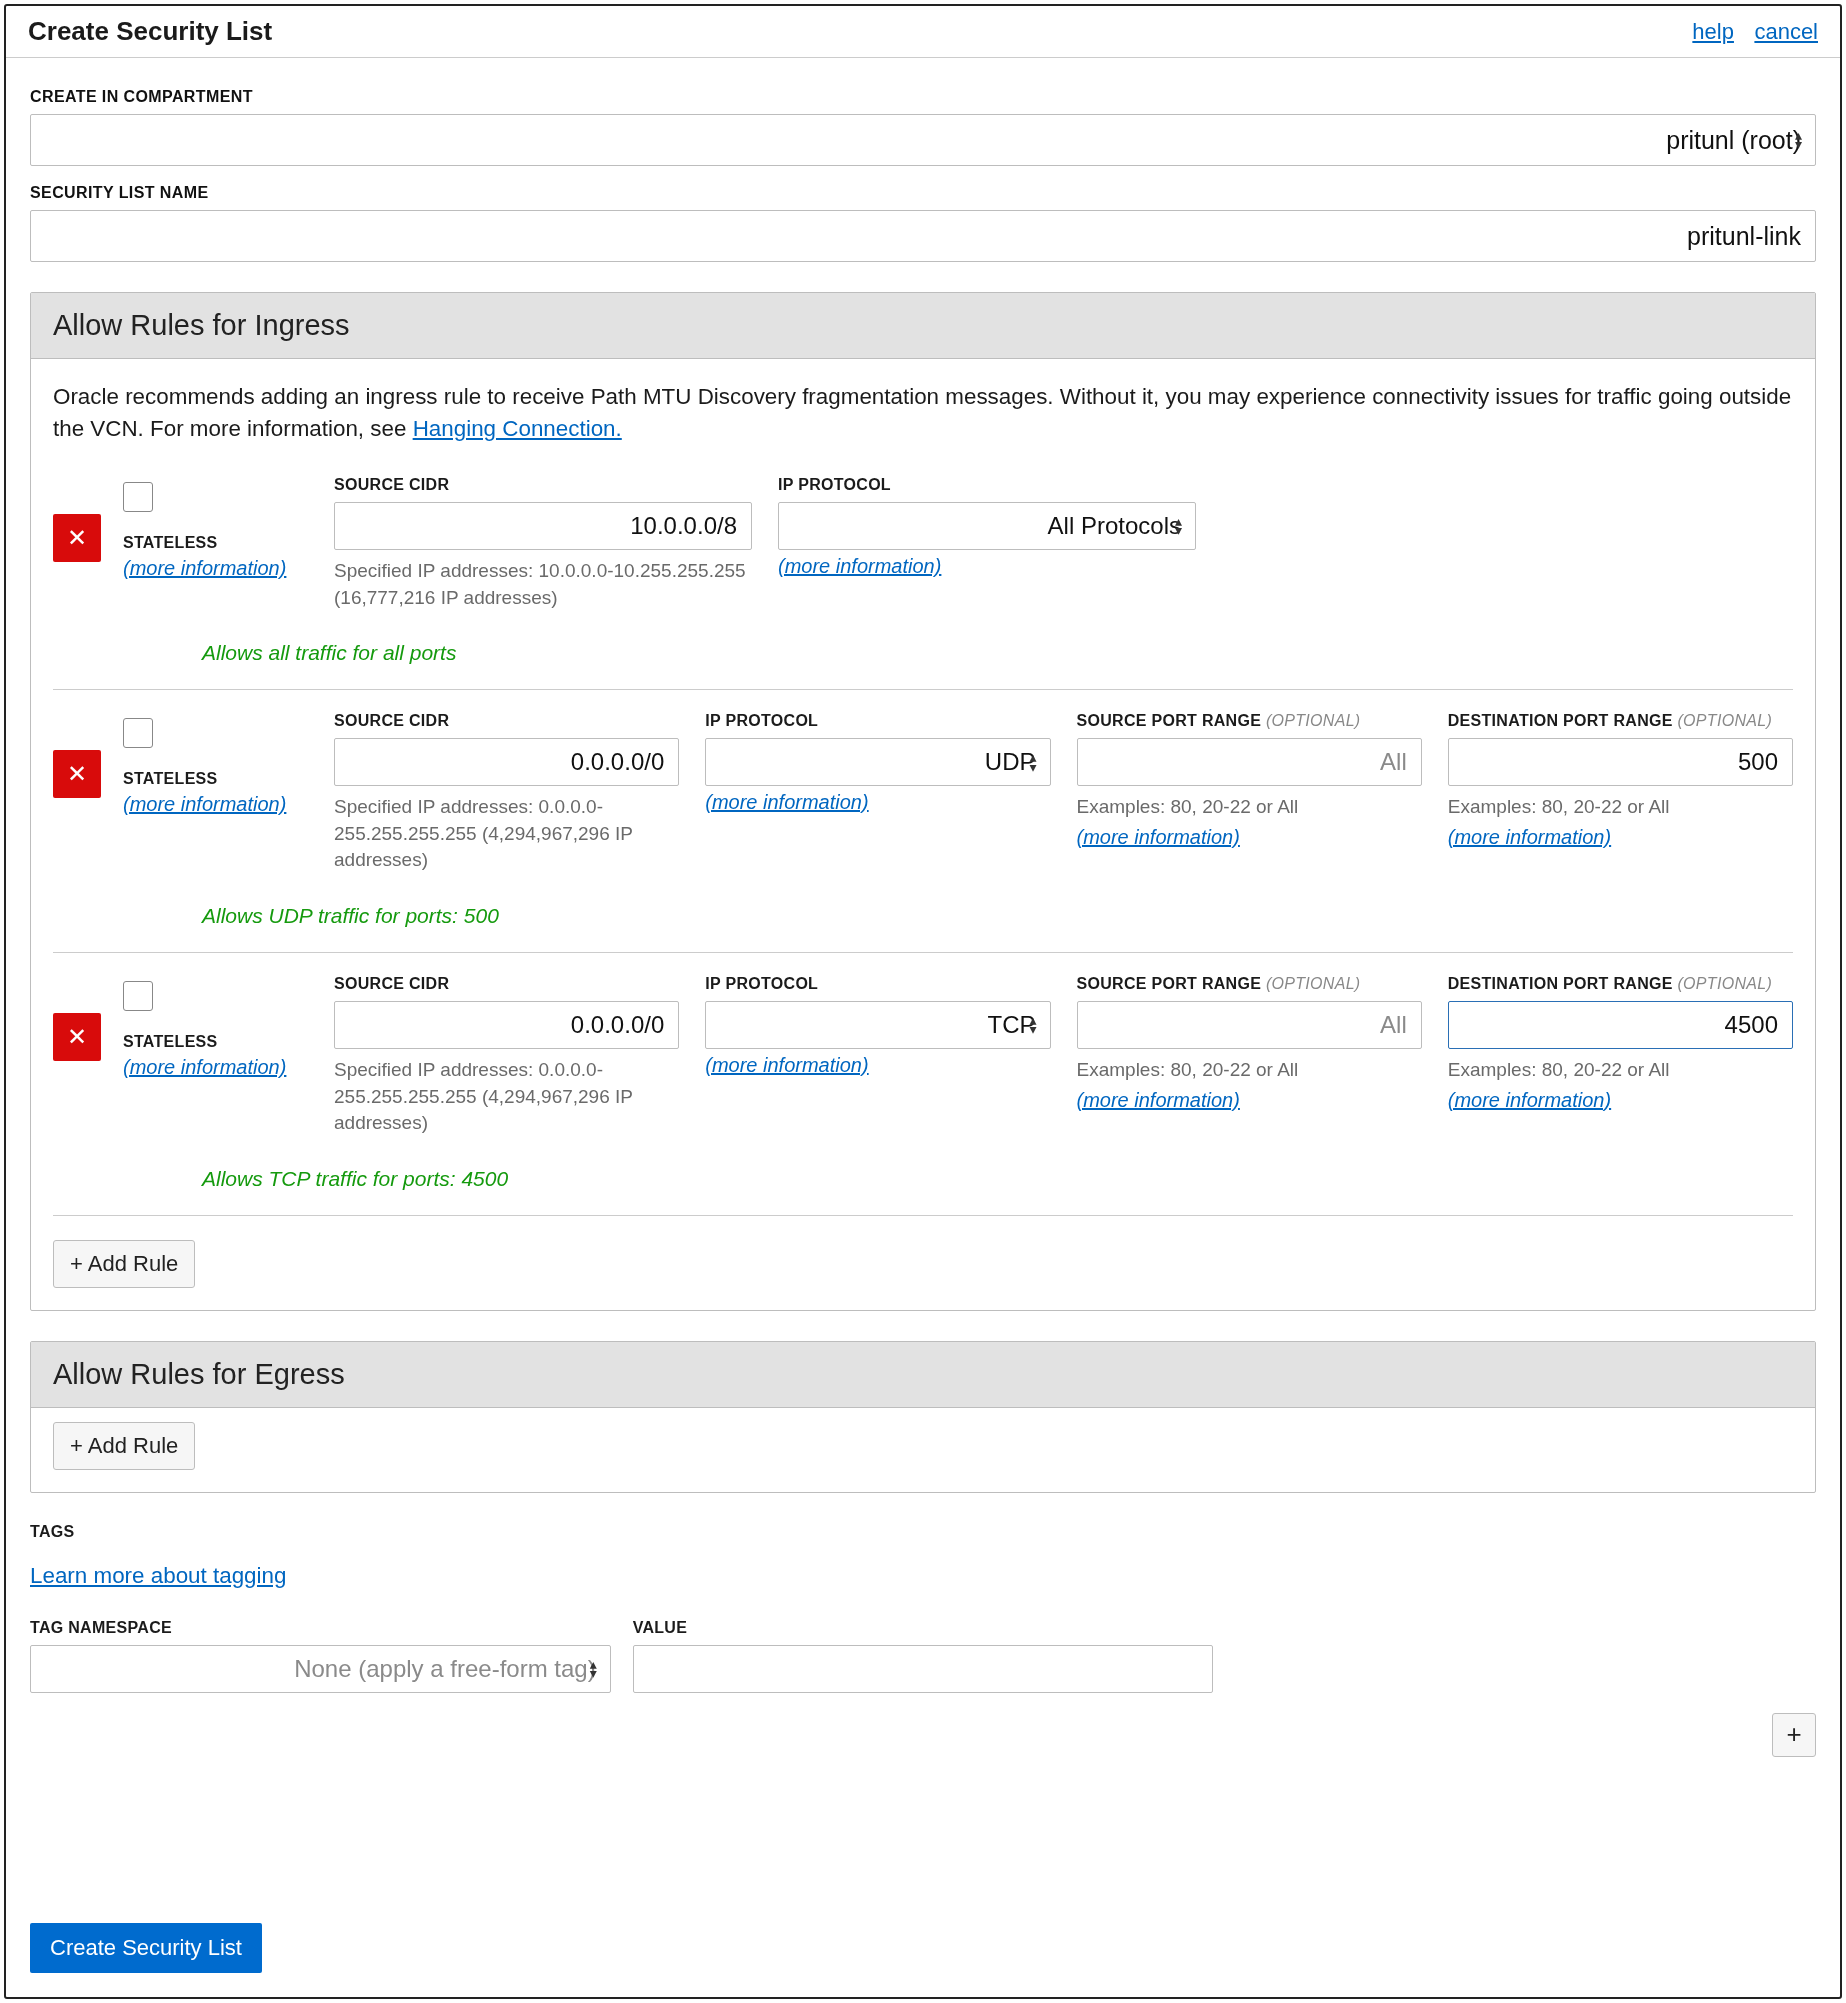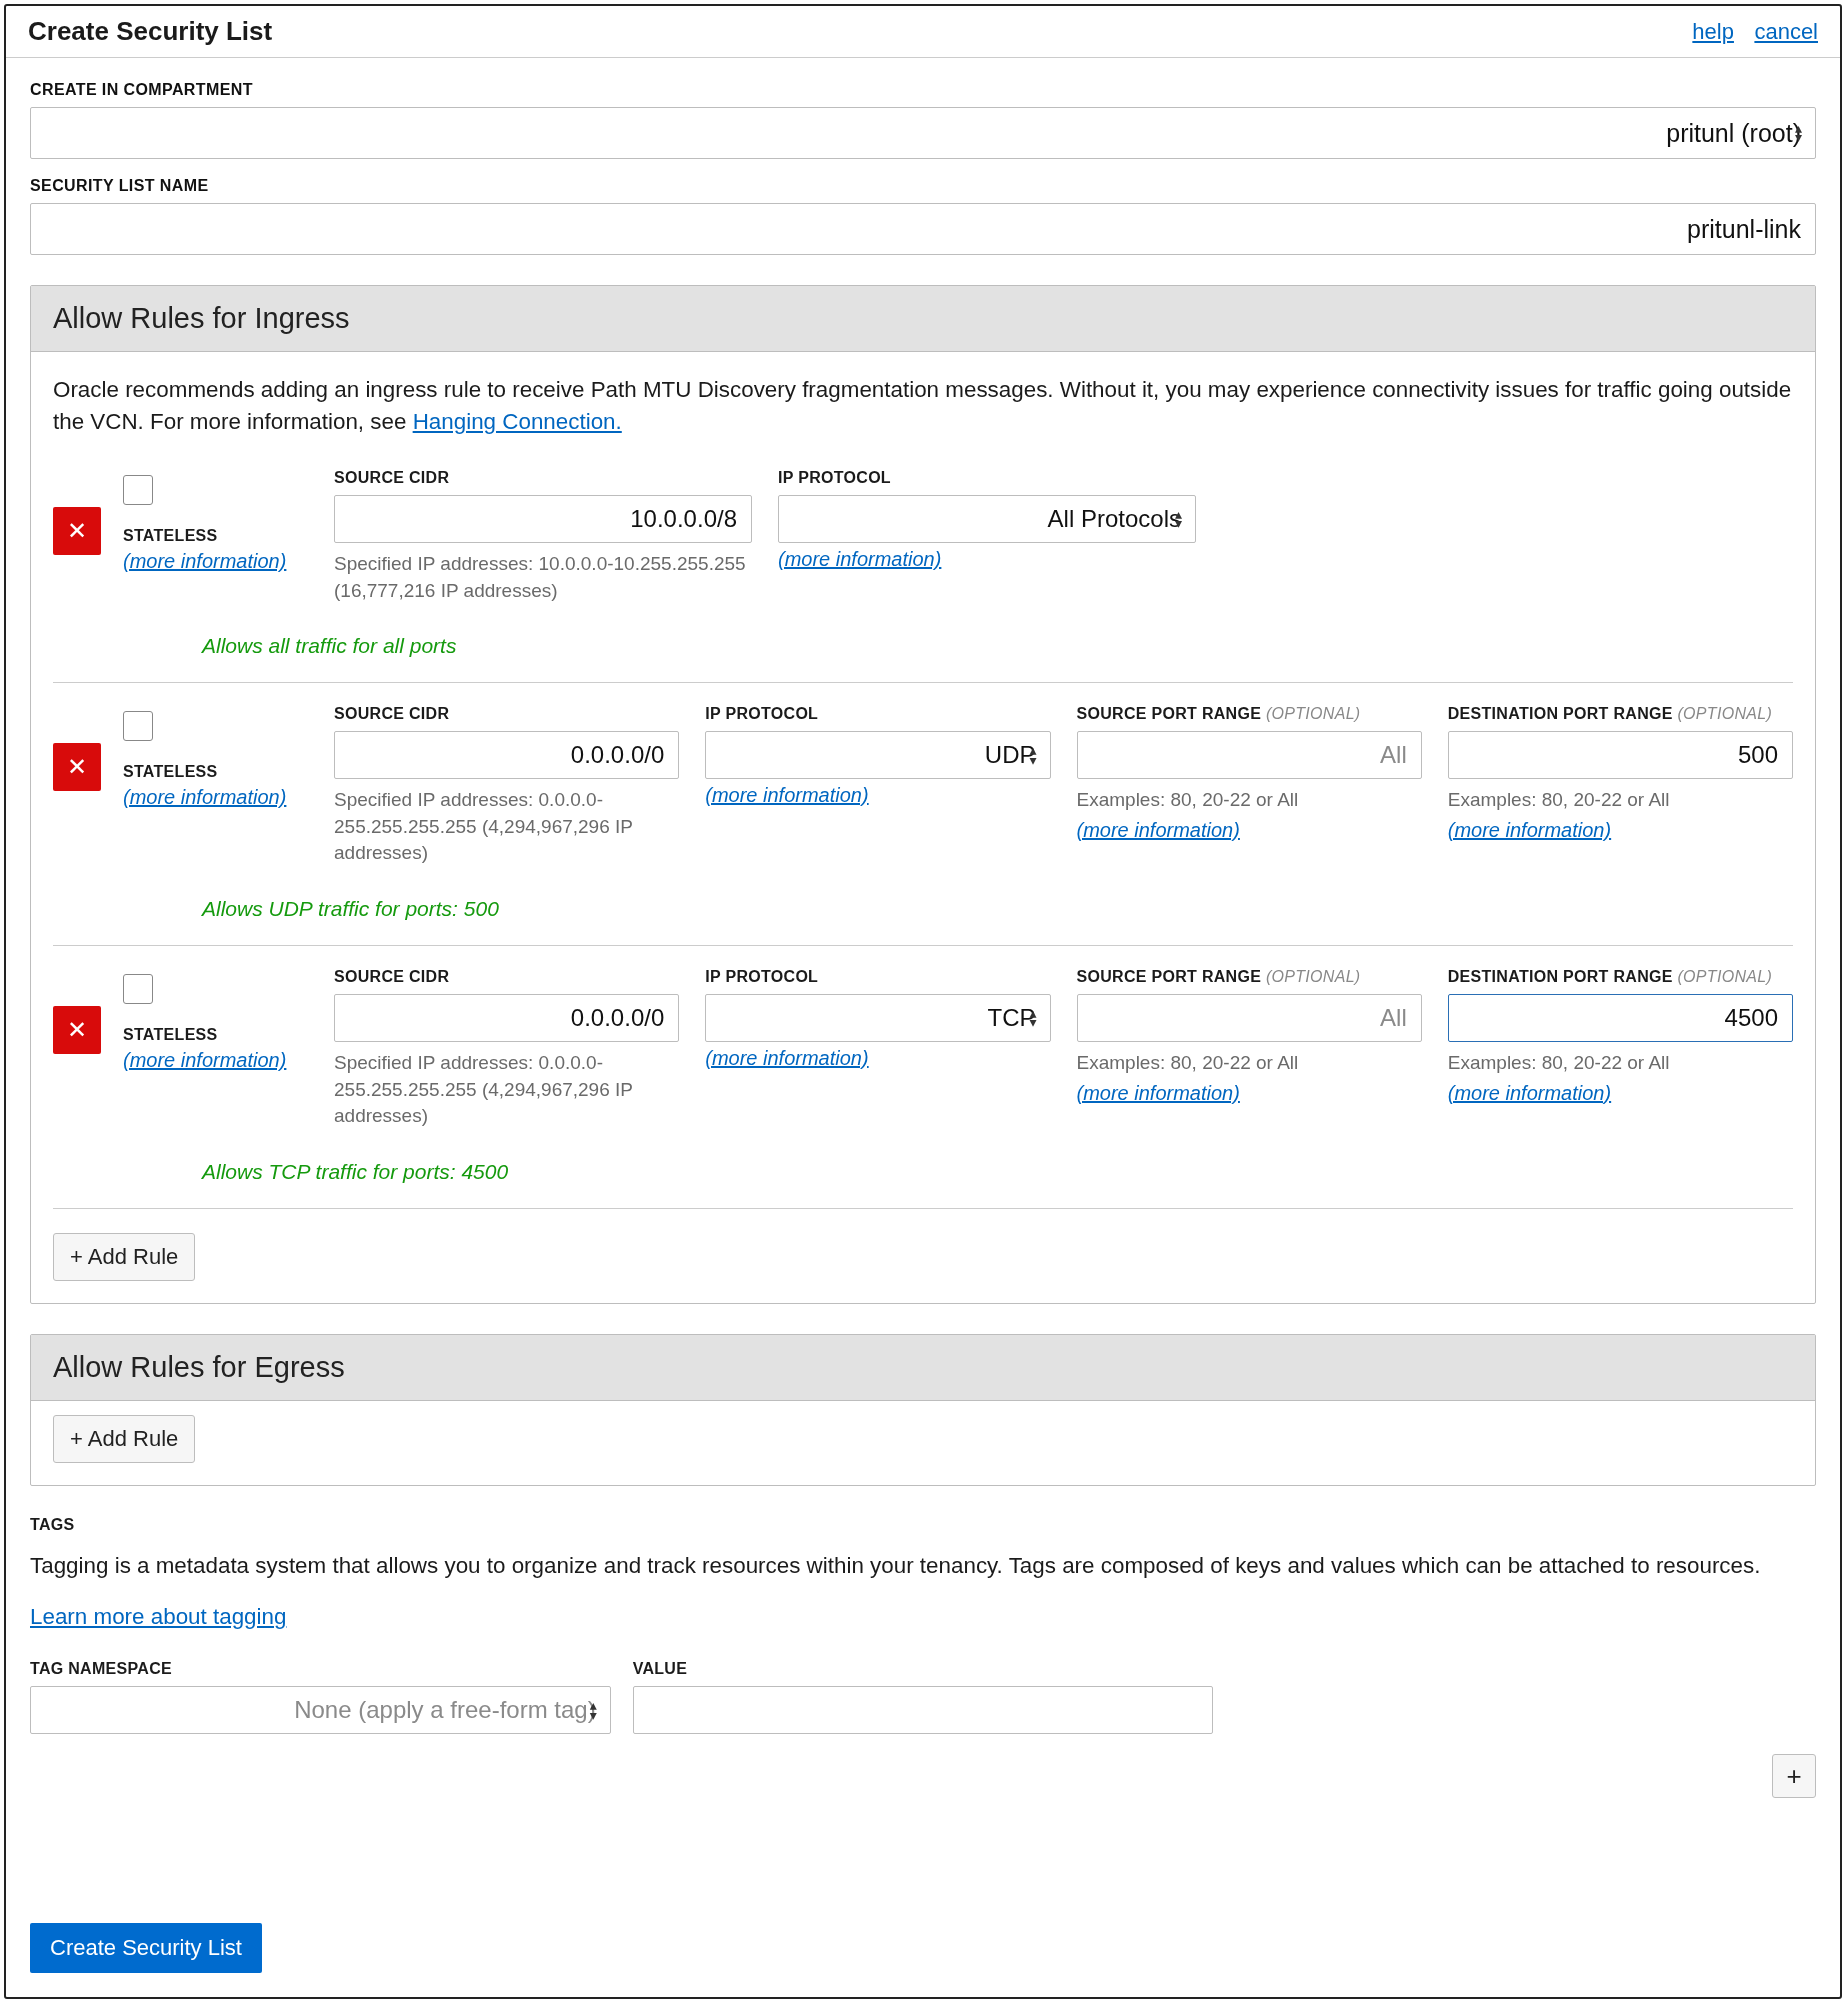--- a/index.html
+++ b/index.html
@@ -40,21 +40,21 @@
   }
   .field-label {
     font-size: 16px;
     font-weight: 700;
     letter-spacing: 0.4px;
     text-transform: uppercase;
     color: #111;
     margin-bottom: 8px;
     margin-top: 18px;
   }
-  .field-label.first { margin-top: 1px; }
+  .field-label.first { margin-top: 8px; }
   .select, .text-input {
     width: 100%;
     height: 52px;
     border: 1px solid #bdbdbd;
     border-radius: 2px;
     font-size: 25px;
     padding: 0 14px;
     background: #fff;
     color: #111;
     text-align: right;
@@ -416,21 +416,20 @@
     
     <div class="panel">
       <div class="panel-header">Allow Rules for Egress</div>
       <div class="add-rule-row">
         <button class="add-rule-btn">+ Add Rule</button>
       </div>
     </div>
 
     
     <div class="tags-label">TAGS</div>
-    <div class="tag-text">Tagging is a metadata system that allows you to organize and track resources within your tenancy. Tags are composed of keys and values which can be attached to resources.</div>
     <a href="#" class="link tag-link">Learn more about tagging</a>
 
     <div class="tag-grid">
       <div>
         <div class="tag-cell-label">TAG NAMESPACE</div>
         <div class="select-wrap">
           <input class="text-input small-input sel-placeholder" readonly="" style="color: rgb(138, 138, 138);" value="None (apply a free-form tag)">
           <div class="chevrons">
               <span>▴</span>
               <span>▾</span>

